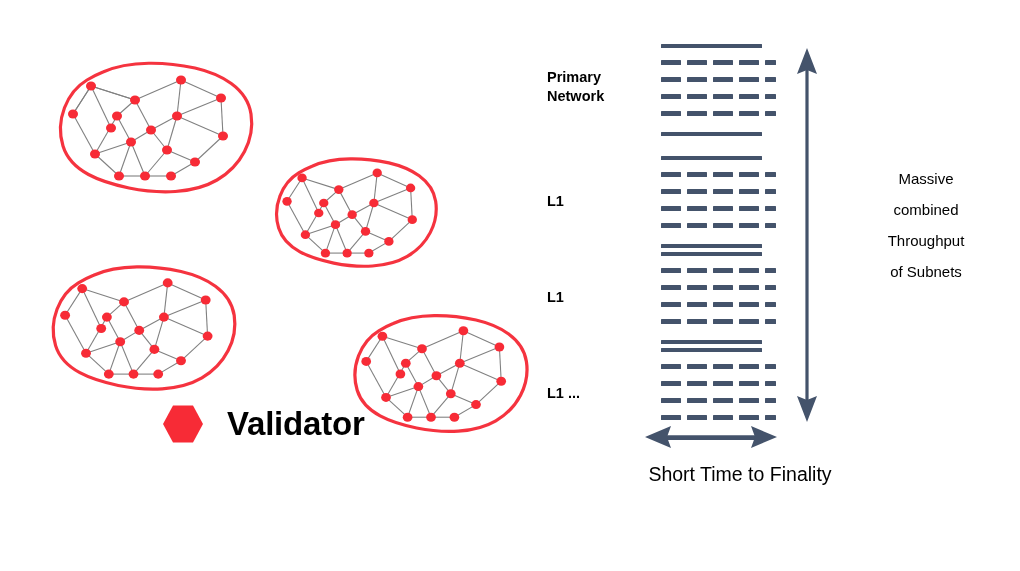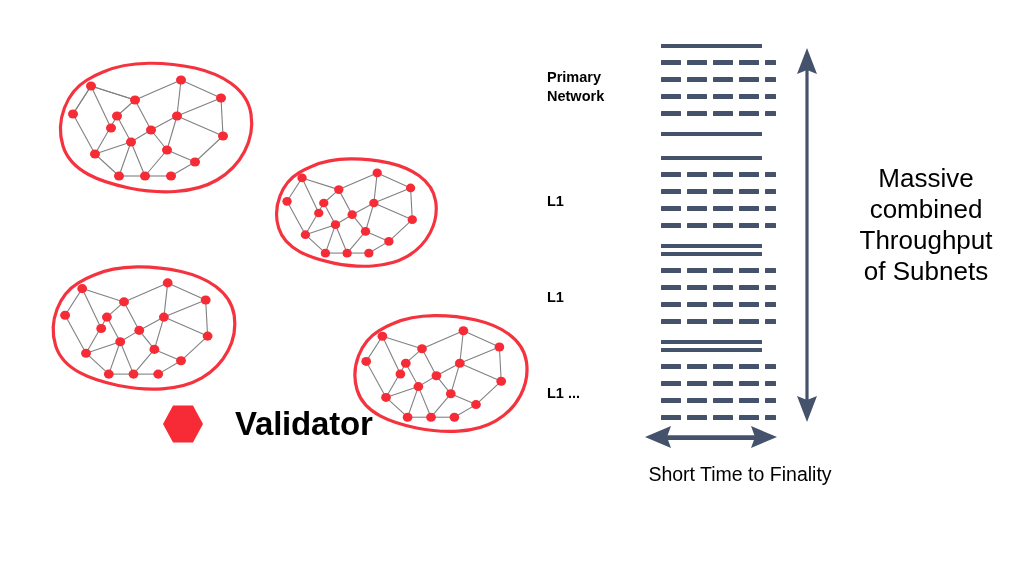--- a/index.html
+++ b/index.html
@@ -85,21 +85,21 @@
     position: absolute;
   }
   #vertical-arrow svg, #horizontal-arrow svg { display: block; }
 
   
   #throughput-caption {
     position: absolute;
     left: 838px;
     top: 163px;
     width: 176px;
-    font-size: 26px;
+    font-size: 15px;
     line-height: 31px;
     color: #000000;
     text-align: center;
     white-space: pre-line;
   }
 
   
   #finality-caption {
     position: absolute;
     left: 595px;
@@ -111,21 +111,21 @@
     text-align: center;
   }
 
   
   #validator-legend {
     position: absolute;
     left: 163px;
     top: 404px;
     display: flex;
     align-items: center;
-    gap: 32px;
+    gap: 24px;
   }
   #validator-hexagon {
     width: 40px;
     height: 40px;
     background: #f72b36;
     clip-path: polygon(25% 4%, 75% 4%, 100% 50%, 75% 96%, 25% 96%, 0% 50%);
   }
   #validator-label {
     font-size: 33px;
     font-weight: bold;

